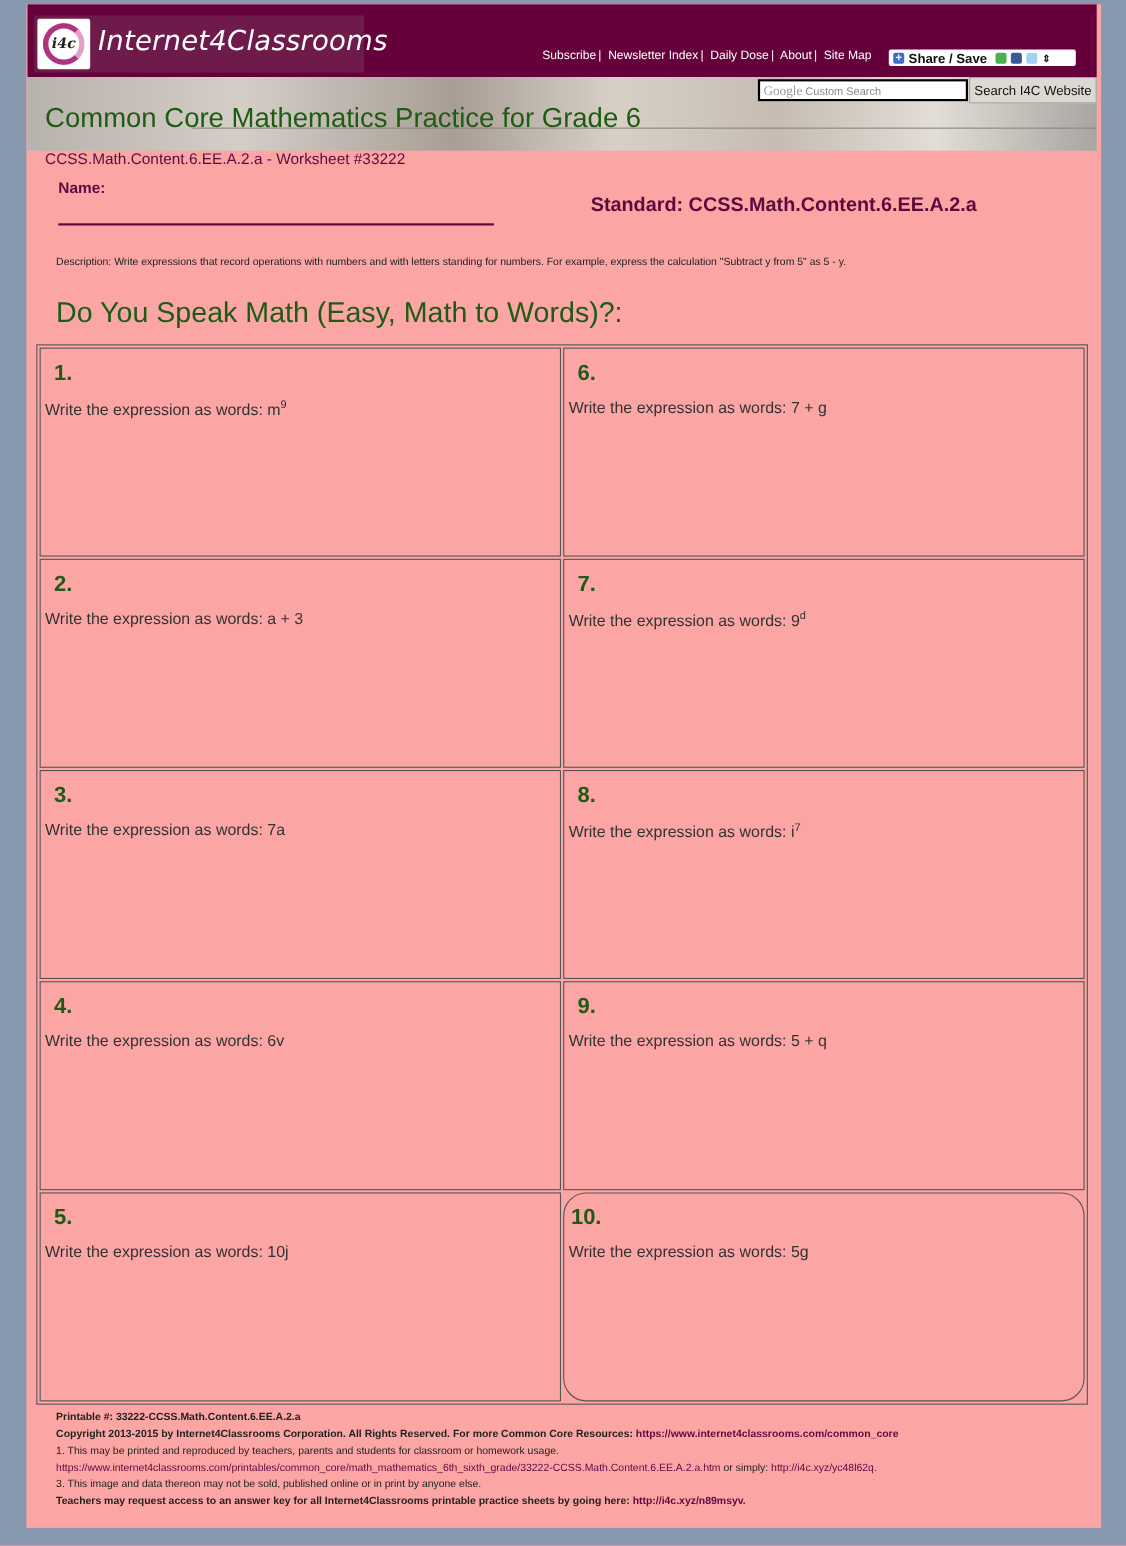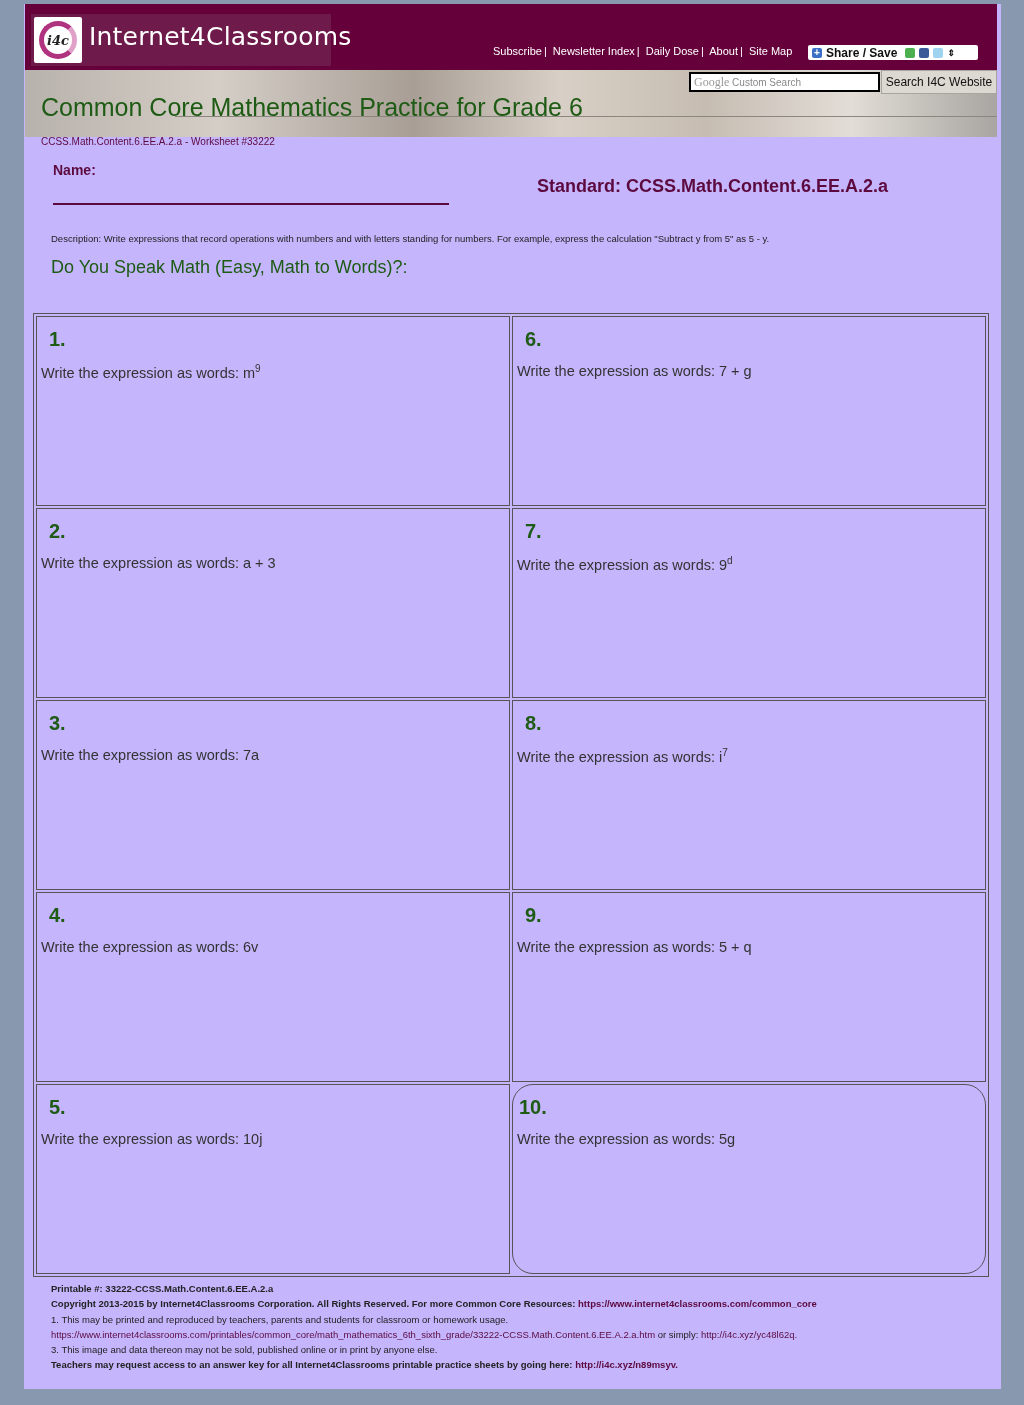--- a/index.html
+++ b/index.html
@@ -5,21 +5,21 @@
   html, body { margin: 0; padding: 0; }
   body {
     width: 1024px; height: 1405px;
     background: #8898ae;
     font-family: "Liberation Sans", sans-serif;
     position: relative;
     overflow: hidden;
   }
   .page {
     position: absolute; left: 24px; top: 4px; width: 977px; height: 1385px;
-    background: #c4b5fd;
+    background: #fca5a5;
   }
   .topbar {
     position: absolute; left: 1px; top: 0; width: 972px; height: 66px;
     background: #66003a;
   }
   .logo-box {
     position: absolute; left: 6px; top: 10px; width: 300px; height: 52px;
     background: #6e1a4a;
   }
   .logo-icon {
@@ -29,21 +29,21 @@
   }
   .logo-icon .ring {
     width: 38px; height: 38px; border-radius: 50%;
     border: 5px solid #b0337f; border-right-color: #e0a0c8; box-sizing: border-box;
     display: flex; align-items: center; justify-content: center;
     font-family: "DejaVu Serif", serif; font-style: italic; font-weight: bold;
     font-size: 13px; color: #222;
   }
   .logo-text {
     position: absolute; left: 58px; top: 8px;
-    font-family: "DejaVu Sans", sans-serif; 
+    font-family: "DejaVu Sans", sans-serif; font-style: italic;
     font-size: 25px; color: #ffffff; letter-spacing: 0.2px;
   }
   .toplinks {
     position: absolute; left: 468px; top: 41px;
     font-size: 11px; color: #ffffff; white-space: nowrap;
   }
   .toplinks a { color: #ffffff; text-decoration: none; }
   .toplinks .sep { margin: 0 3px 0 2px; }
   .share {
     position: absolute; left: 783px; top: 41px; width: 170px; height: 15px;
@@ -68,37 +68,37 @@
   .search-btn {
     position: absolute; left: 856px; top: 0; width: 116px; height: 24px;
     background: #dcd8d2; border: 1px solid #a8a49e; box-sizing: border-box;
     font-size: 12px; color: #111; text-align: center; line-height: 22px;
   }
   .page-title {
     position: absolute; left: 17px; top: 89px;
     font-size: 25px; color: #1e5b14; white-space: nowrap;
   }
   .worksheet-id {
-    position: absolute; left: 17px; top: 132px; font-size: 10px; color: #5c0a3e;
+    position: absolute; left: 17px; top: 132px; font-size: 14px; color: #5c0a3e;
   }
   .name-label {
     position: absolute; left: 29px; top: 158px; font-size: 14px; font-weight: bold; color: #5c0a3e;
   }
   .name-line {
     position: absolute; left: 29px; top: 199px; width: 396px; height: 2px; background: #5c0a3e;
   }
   .standard {
     position: absolute; left: 513px; top: 172px; font-size: 18px; font-weight: bold; color: #5c0a3e;
   }
   .description {
     position: absolute; left: 27px; top: 229px; font-size: 9.5px; color: #222;
     white-space: nowrap;
   }
   .section-heading {
-    position: absolute; left: 27px; top: 253px; font-size: 18px; color: #1e5b14;
+    position: absolute; left: 27px; top: 265px; font-size: 26px; color: #1e5b14;
   }
   .grid {
     position: absolute; left: 9px; top: 309px; width: 956px; height: 964px;
     border: 1px solid #555; box-sizing: border-box;
   }
   .cell {
     position: absolute; width: 474px; height: 190px;
     border: 1px solid #555; box-sizing: border-box;
   }
   .cell .num {

